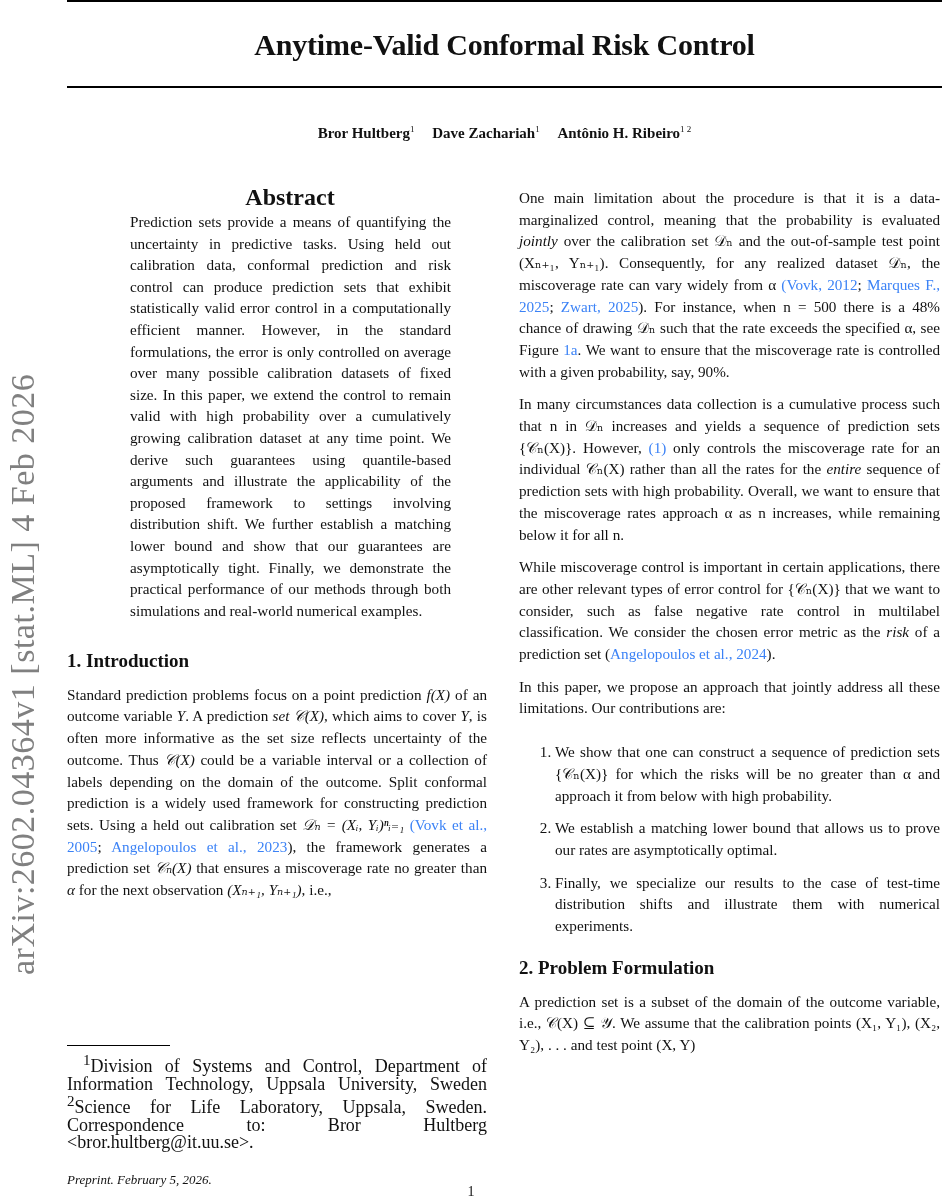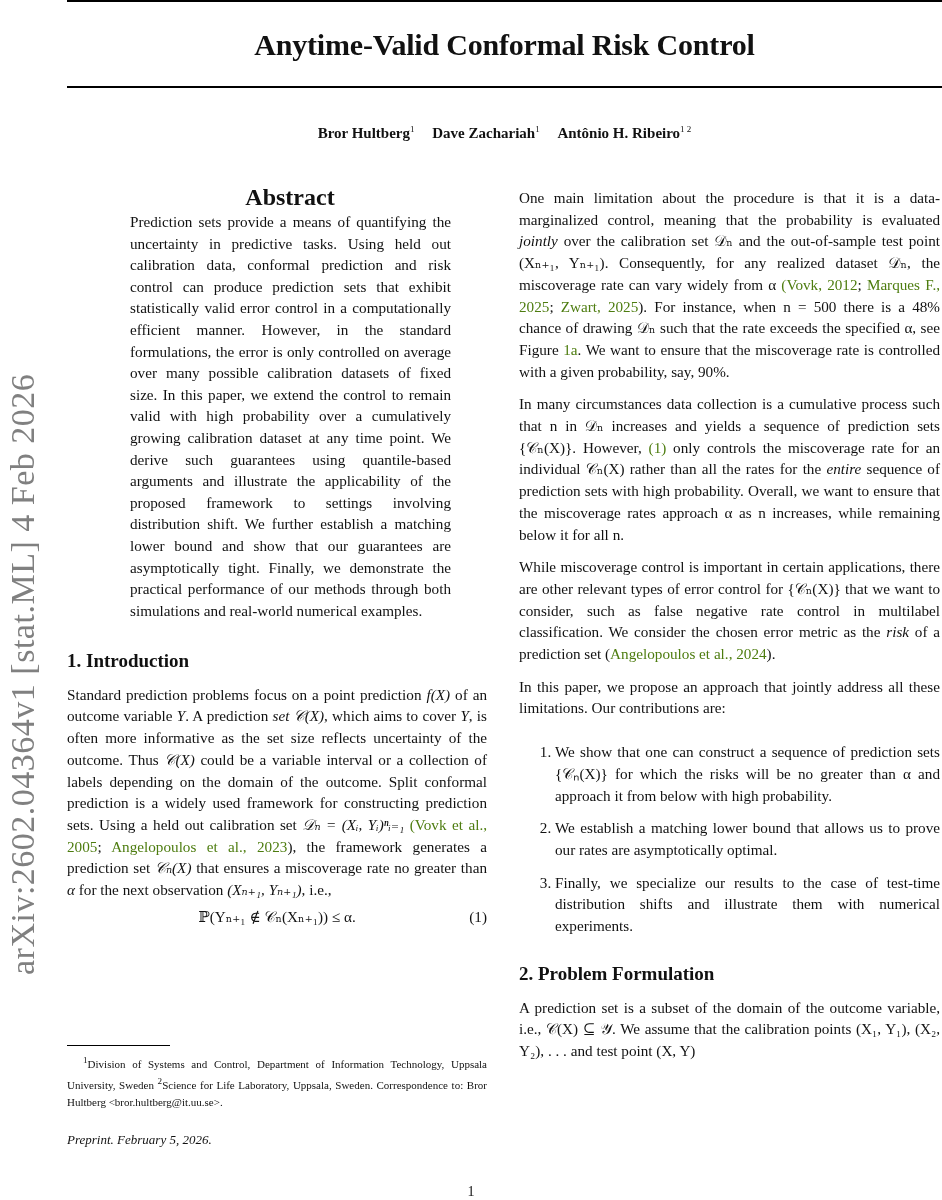--- a/index.html
+++ b/index.html
@@ -19,28 +19,28 @@
            font-size: 34px; white-space: nowrap; letter-spacing: 0.5px; }
   .col { position: absolute; font-size: 15.2px; line-height: 21.7px; text-align: justify; }
   .col-left { left: 67px; width: 420px; }
   .col-right { left: 519px; width: 421px; }
   .abstract-title { position: absolute; left: 130px; width: 320px; top: 184px;
                     text-align: center; font-weight: bold; font-size: 24px; }
   .abstract { position: absolute; left: 130px; width: 321px; top: 211px;
               font-size: 15.2px; line-height: 21.6px; text-align: justify; }
   .h2 { font-weight: bold; font-size: 19px; margin: 0; }
   p { margin: 0; }
-  .cite { color: #4d7c0f; }
+  .cite { color: #3b82f6; }
   i.m { }
   .eq { position: relative; text-align: center; margin: 5px 0 4px; }
   .eq .eqno { position: absolute; right: 0; top: 0; }
   .fn-rule { width: 103px; height: 1px; background: #000; margin: 0 0 6px 0; }
-  .footnote { font-size: 11px; line-height: 17.5px; text-align: justify; text-indent: 16px; }
+  .footnote { font-size: 18px; line-height: 17.5px; text-align: justify; text-indent: 16px; }
   .preprint { font-size: 13px; font-style: italic; margin-top: 17px; }
-  ol { margin: 0; padding-left: 36px; font-family: Liberation Serif, serif; }
+  ol { margin: 0; padding-left: 36px; }
   ol li { margin-bottom: 11px; padding-left: 0; }
   .pagenum { position: absolute; top: 1184px; left: 0; width: 942px; text-align: center; font-size: 14px; }
 </style>
 </head>
 <body>
 
 <div class="rule rule-top"></div>
 <h1 class="title" style="margin:0;">Anytime-Valid Conformal Risk Control</h1>
 <div class="rule rule-mid"></div>
 
@@ -51,24 +51,20 @@
 </div>
 
 <div class="arxiv">arXiv:2602.04364v1  [stat.ML]  4 Feb 2026</div>
 
 <div class="abstract-title">Abstract</div>
 <div class="abstract">Prediction sets provide a means of quantifying the uncertainty in predictive tasks. Using held out calibration data, conformal prediction and risk control can produce prediction sets that exhibit statistically valid error control in a computationally efficient manner.  However, in the standard formulations, the error is only controlled on average over many possible calibration datasets of fixed size. In this paper, we extend the control to remain valid with high probability over a cumulatively growing calibration dataset at any time point. We derive such guarantees using quantile-based arguments and illustrate the applicability of the proposed framework to settings involving distribution shift.  We further establish a matching lower bound and show that our guarantees are asymptotically tight. Finally, we demonstrate the practical performance of our methods through both simulations and real-world numerical examples.</div>
 
 <div class="col col-left" style="top:650px;">
   <h2 class="h2">1. Introduction</h2>
   <p style="margin-top:12px;"><span>Standard prediction problems focus on a point prediction </span><i class="m">f(X)</i><span> of an outcome variable </span><i class="m">Y</i><span>.  A prediction </span><i>set</i><i class="m"> 𝒞(X)</i><span>, which aims to cover </span><i class="m">Y</i><span>, is often more informative as the set size reflects uncertainty of the outcome. Thus </span><i class="m">𝒞(X)</i><span> could be a variable interval or a collection of labels depending on the domain of the outcome. Split conformal prediction is a widely used framework for constructing prediction sets. Using a held out calibration set </span><i class="m">𝒟ₙ = (Xᵢ, Yᵢ)ⁿᵢ₌₁</i> <a class="cite">(Vovk et al., 2005</a><span>; </span><a class="cite">Angelopoulos et al., 2023</a><span>), the framework generates a prediction set </span><i class="m">𝒞ₙ(X)</i><span> that ensures a miscoverage rate no greater than </span><i class="m">α</i><span> for the next observation </span><i class="m">(Xₙ₊₁, Yₙ₊₁)</i><span>, i.e.,</span></p>
-  <div class="eq">
-    <span>ℙ(Yₙ₊₁ ∉ 𝒞ₙ(Xₙ₊₁)) ≤ α.</span>
-    <span class="eqno">(1)</span>
-  </div>
 </div>
 
 <div class="col col-left" style="top:1045px;">
   <div class="fn-rule"></div>
   <div class="footnote"><sup>1</sup><span>Division of Systems and Control, Department of Information Technology, Uppsala University, Sweden </span><sup>2</sup><span>Science for Life Laboratory, Uppsala, Sweden.  Correspondence to:  Bror Hultberg &lt;bror.hultberg@it.uu.se&gt;.</span></div>
   <div class="preprint">Preprint. February 5, 2026.</div>
 </div>
 
 <div class="col col-right" style="top:187px;">
   <p><span>One main limitation about the procedure is that it is a data-marginalized control, meaning that the probability is evaluated </span><i>jointly</i><span> over the calibration set 𝒟ₙ and the out-of-sample test point (Xₙ₊₁, Yₙ₊₁).  Consequently, for any realized dataset 𝒟ₙ, the miscoverage rate can vary widely from α </span><a class="cite">(Vovk, 2012</a>; <a class="cite">Marques F., 2025</a>; <a class="cite">Zwart, 2025</a><span>). For instance, when n = 500 there is a 48% chance of drawing 𝒟ₙ such that the rate exceeds the specified α, see Figure </span><a class="cite">1a</a><span>. We want to ensure that the miscoverage rate is controlled with a given probability, say, 90%.</span></p>
@@ -78,17 +74,17 @@
   <p style="margin-top:11px;"><span>While miscoverage control is important in certain applications, there are other relevant types of error control for {𝒞ₙ(X)} that we want to consider, such as false negative rate control in multilabel classification. We consider the chosen error metric as the </span><i>risk</i><span> of a prediction set (</span><a class="cite">Angelopoulos et al., 2024</a><span>).</span></p>
 
   <p style="margin-top:11px;">In this paper, we propose an approach that jointly address all these limitations. Our contributions are:</p>
 
   <ol style="margin-top:22px;">
     <li>We show that one can construct a sequence of prediction sets {𝒞ₙ(X)} for which the risks will be no greater than α and approach it from below with high probability.</li>
     <li>We establish a matching lower bound that allows us to prove our rates are asymptotically optimal.</li>
     <li>Finally, we specialize our results to the case of test-time distribution shifts and illustrate them with numerical experiments.</li>
   </ol>
 
-  <h2 class="h2" style="margin-top:26px;">2. Problem Formulation</h2>
+  <h2 class="h2" style="margin-top:20px;">2. Problem Formulation</h2>
   <p style="margin-top:12px;">A prediction set is a subset of the domain of the outcome variable, i.e., 𝒞(X) ⊆ 𝒴.  We assume that the calibration points (X₁, Y₁), (X₂, Y₂), . . .  and test point (X, Y)</p>
 </div>
 
 <div class="pagenum">1</div>
 
 </body></html>

